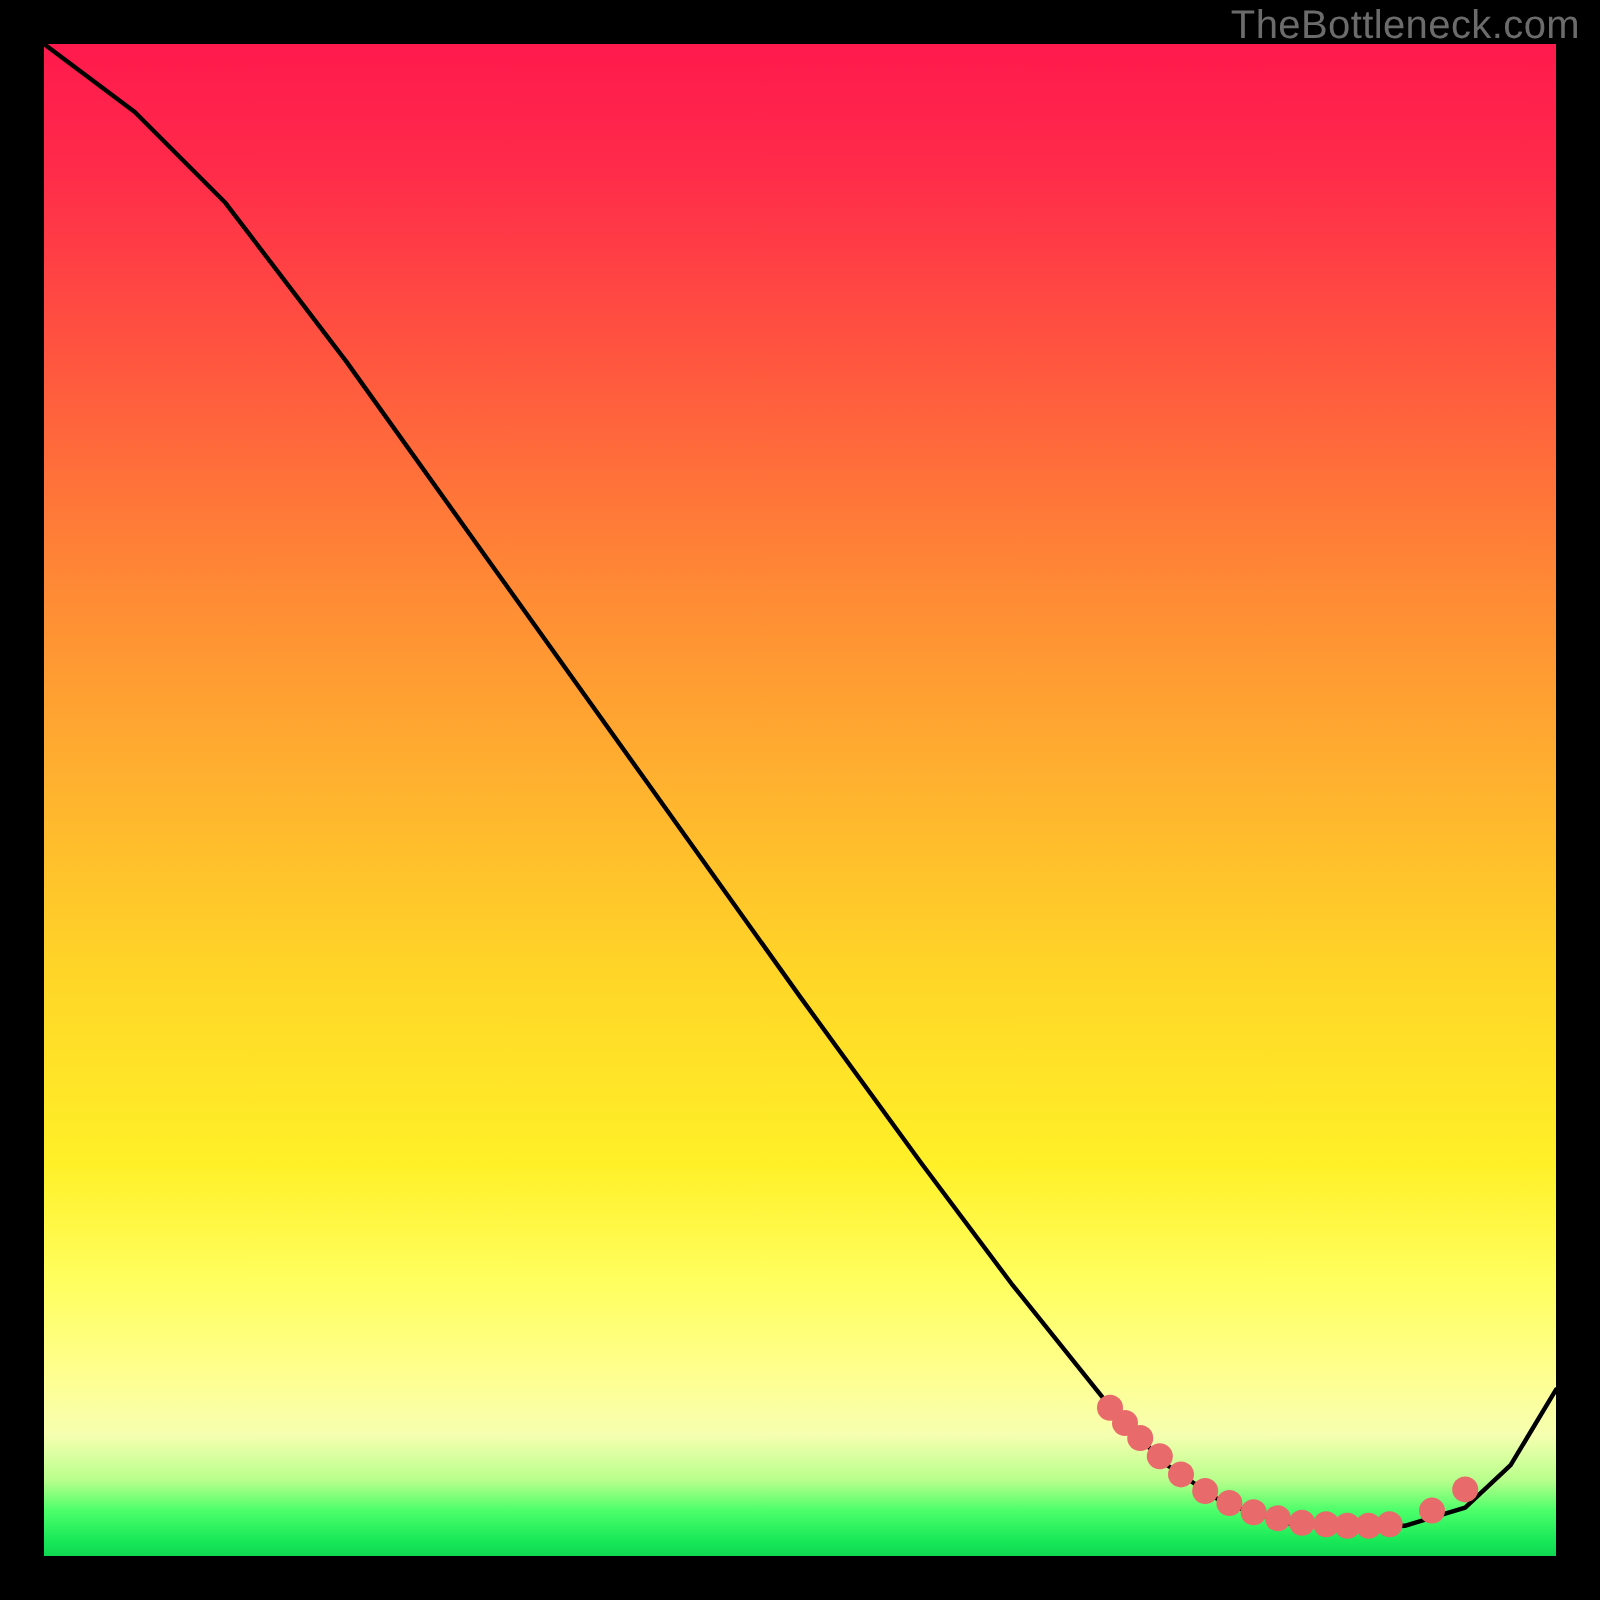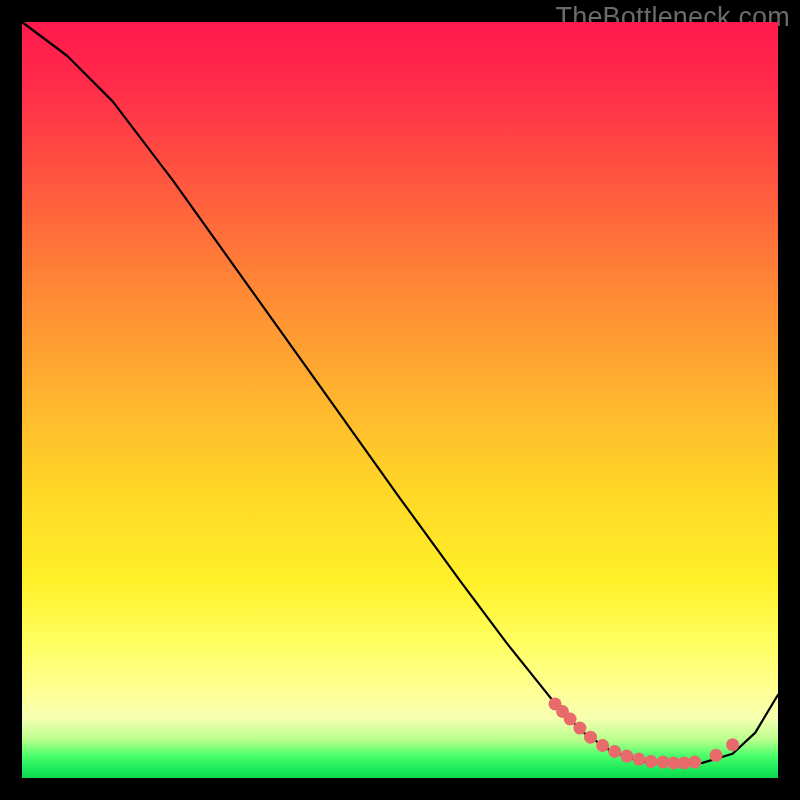--- a/index.html
+++ b/index.html
@@ -48,21 +48,21 @@
     top: 0;
     width: 756px;
     height: 756px;
     overflow: visible;
   }
   .attribution {
     position: absolute;
     top: 2px;
     right: 10px;
     color: #6b6b6b;
-    font-size: 27px;
+    font-size: 20px;
     letter-spacing: 0.2px;
     user-select: none;
   }
 </style>
 </head>
 <body>
 
 <div class="frame">
   <div class="attribution">TheBottleneck.com</div>
 

